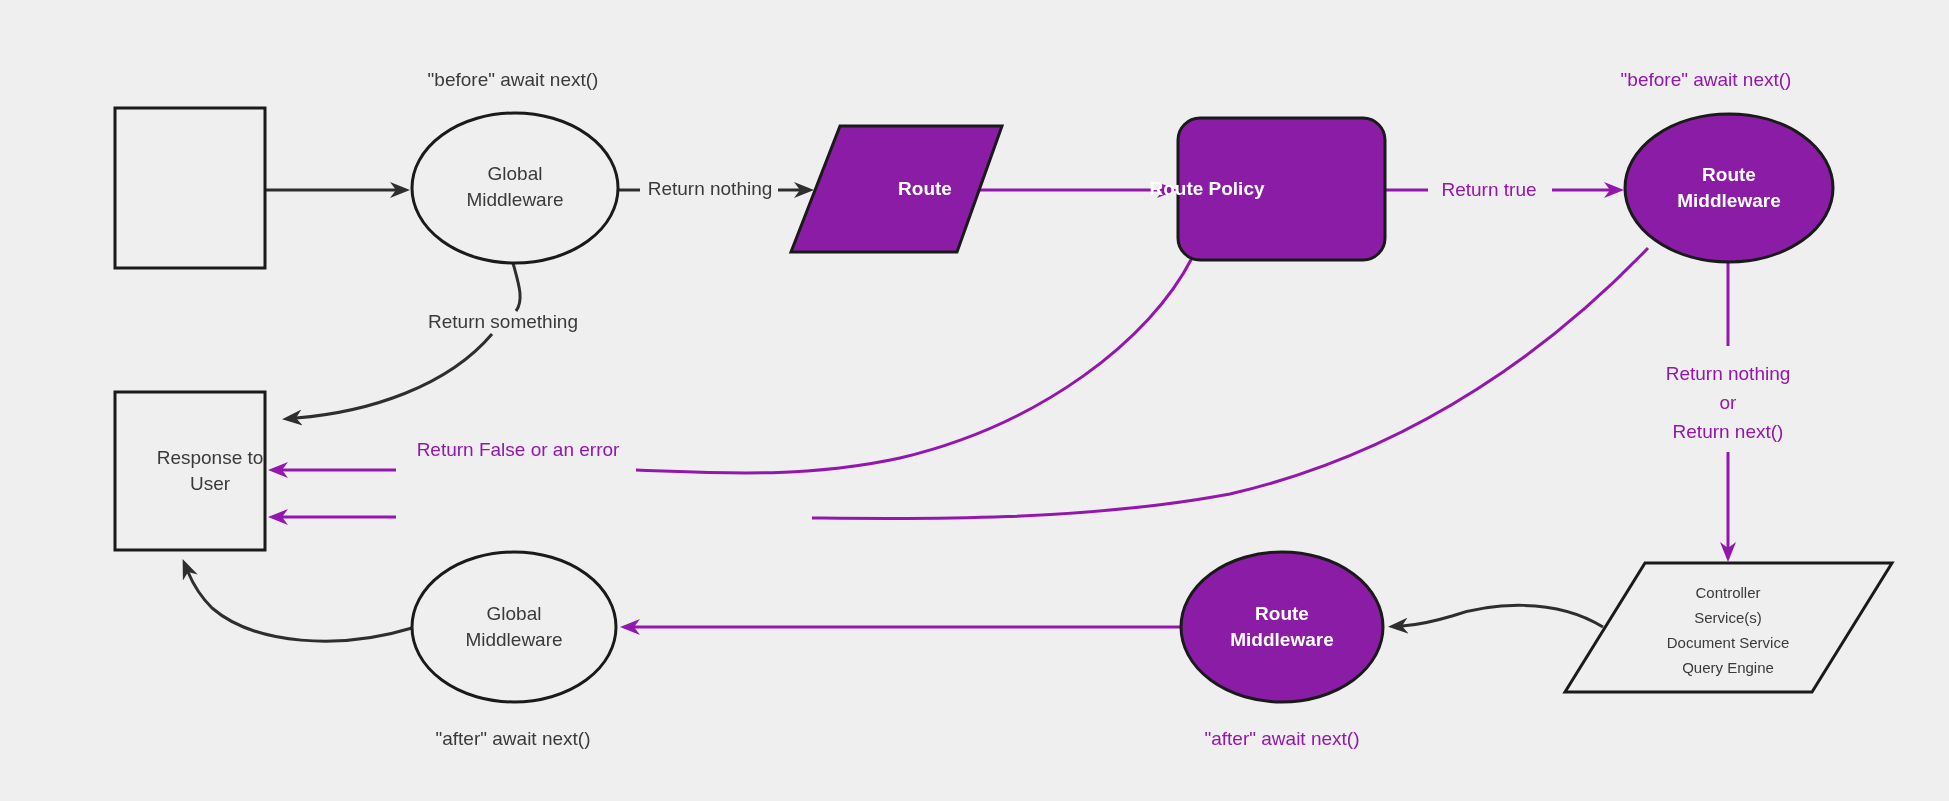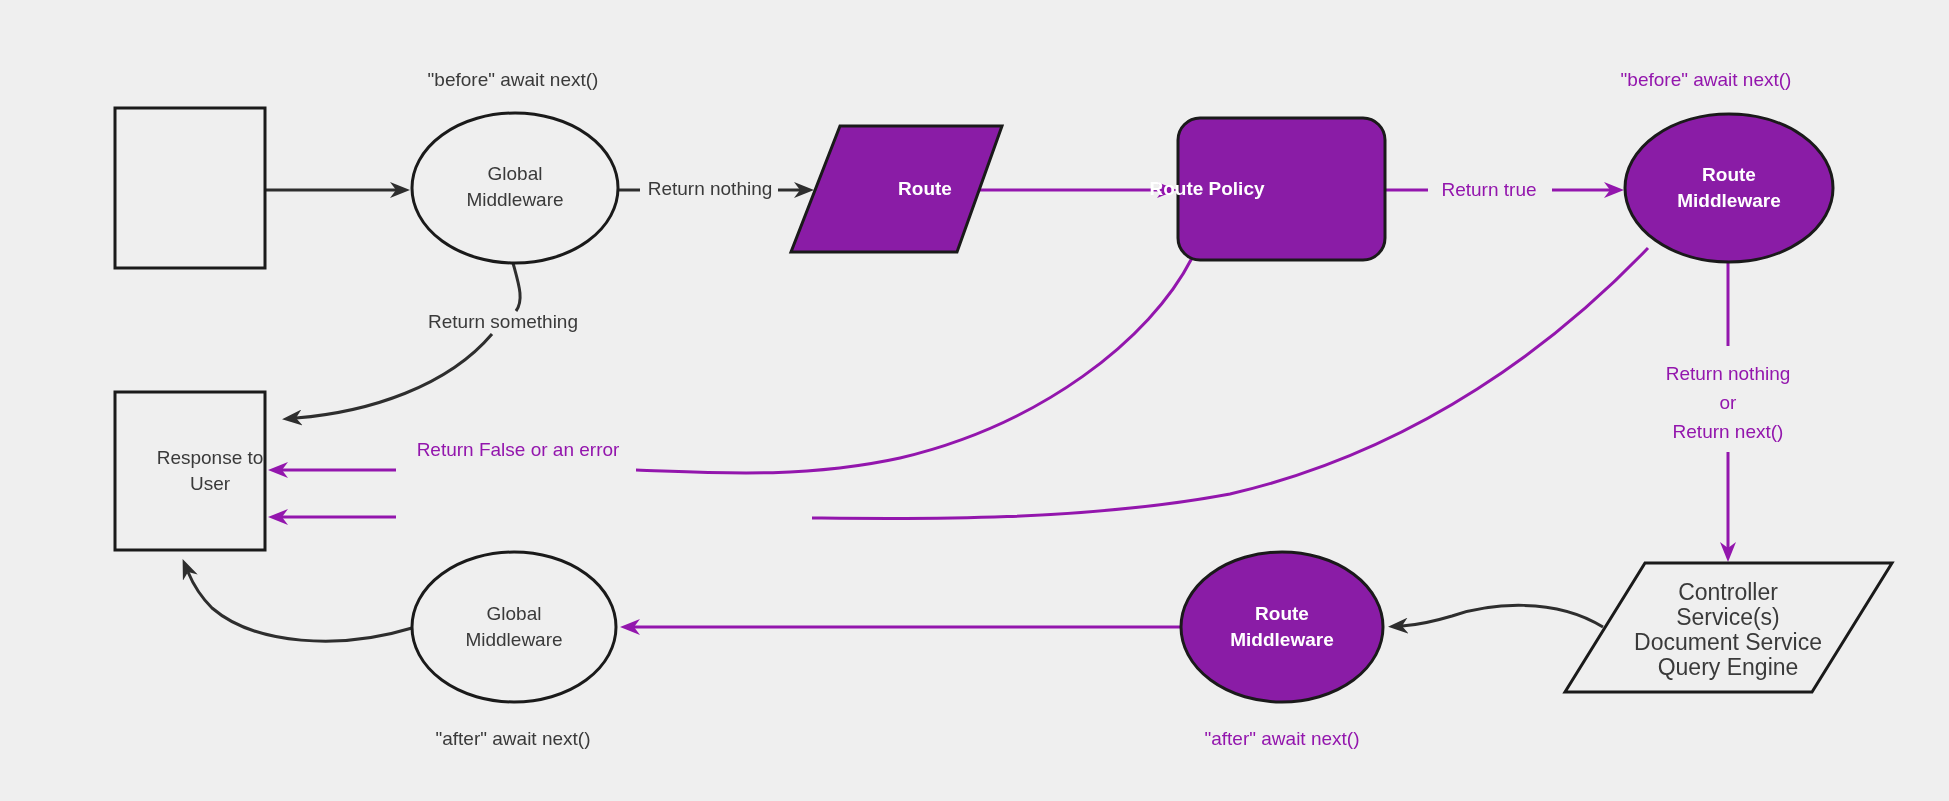--- a/index.html
+++ b/index.html
@@ -22,21 +22,21 @@
   .edge-black{fill:none;stroke:var(--edge_black);stroke-width:3;}
   .edge-purple{fill:none;stroke:var(--purple_ink);stroke-width:3;}
   .arrow-black{fill:var(--edge_black);stroke:none;}
   .arrow-purple{fill:var(--purple_ink);stroke:none;}
 
   .label{position:absolute;transform:translate(-50%,-50%);text-align:center;
          font-size:19px;line-height:26px;color:var(--ink);white-space:nowrap;}
   .label.wrap{white-space:normal;}
   .label.purple{color:var(--purple_ink);}
   .label.on-node{color:var(--white);font-weight:bold;}
-  .label.small{font-size:23px;line-height:25px;}
+  .label.small{font-size:15px;line-height:25px;}
 </style>
 </head>
 <body>
 
 <div class="stage">
 
   <svg class="layer" viewBox="0 0 1949 801">
     <defs>
       <marker id="ah-black" viewBox="0 0 20 16" refX="6" refY="8" markerWidth="20" markerHeight="16" markerUnits="userSpaceOnUse" orient="auto">
         <path class="arrow-black" d="M0,0 L20,8 L0,16 L6,8 Z"></path>

